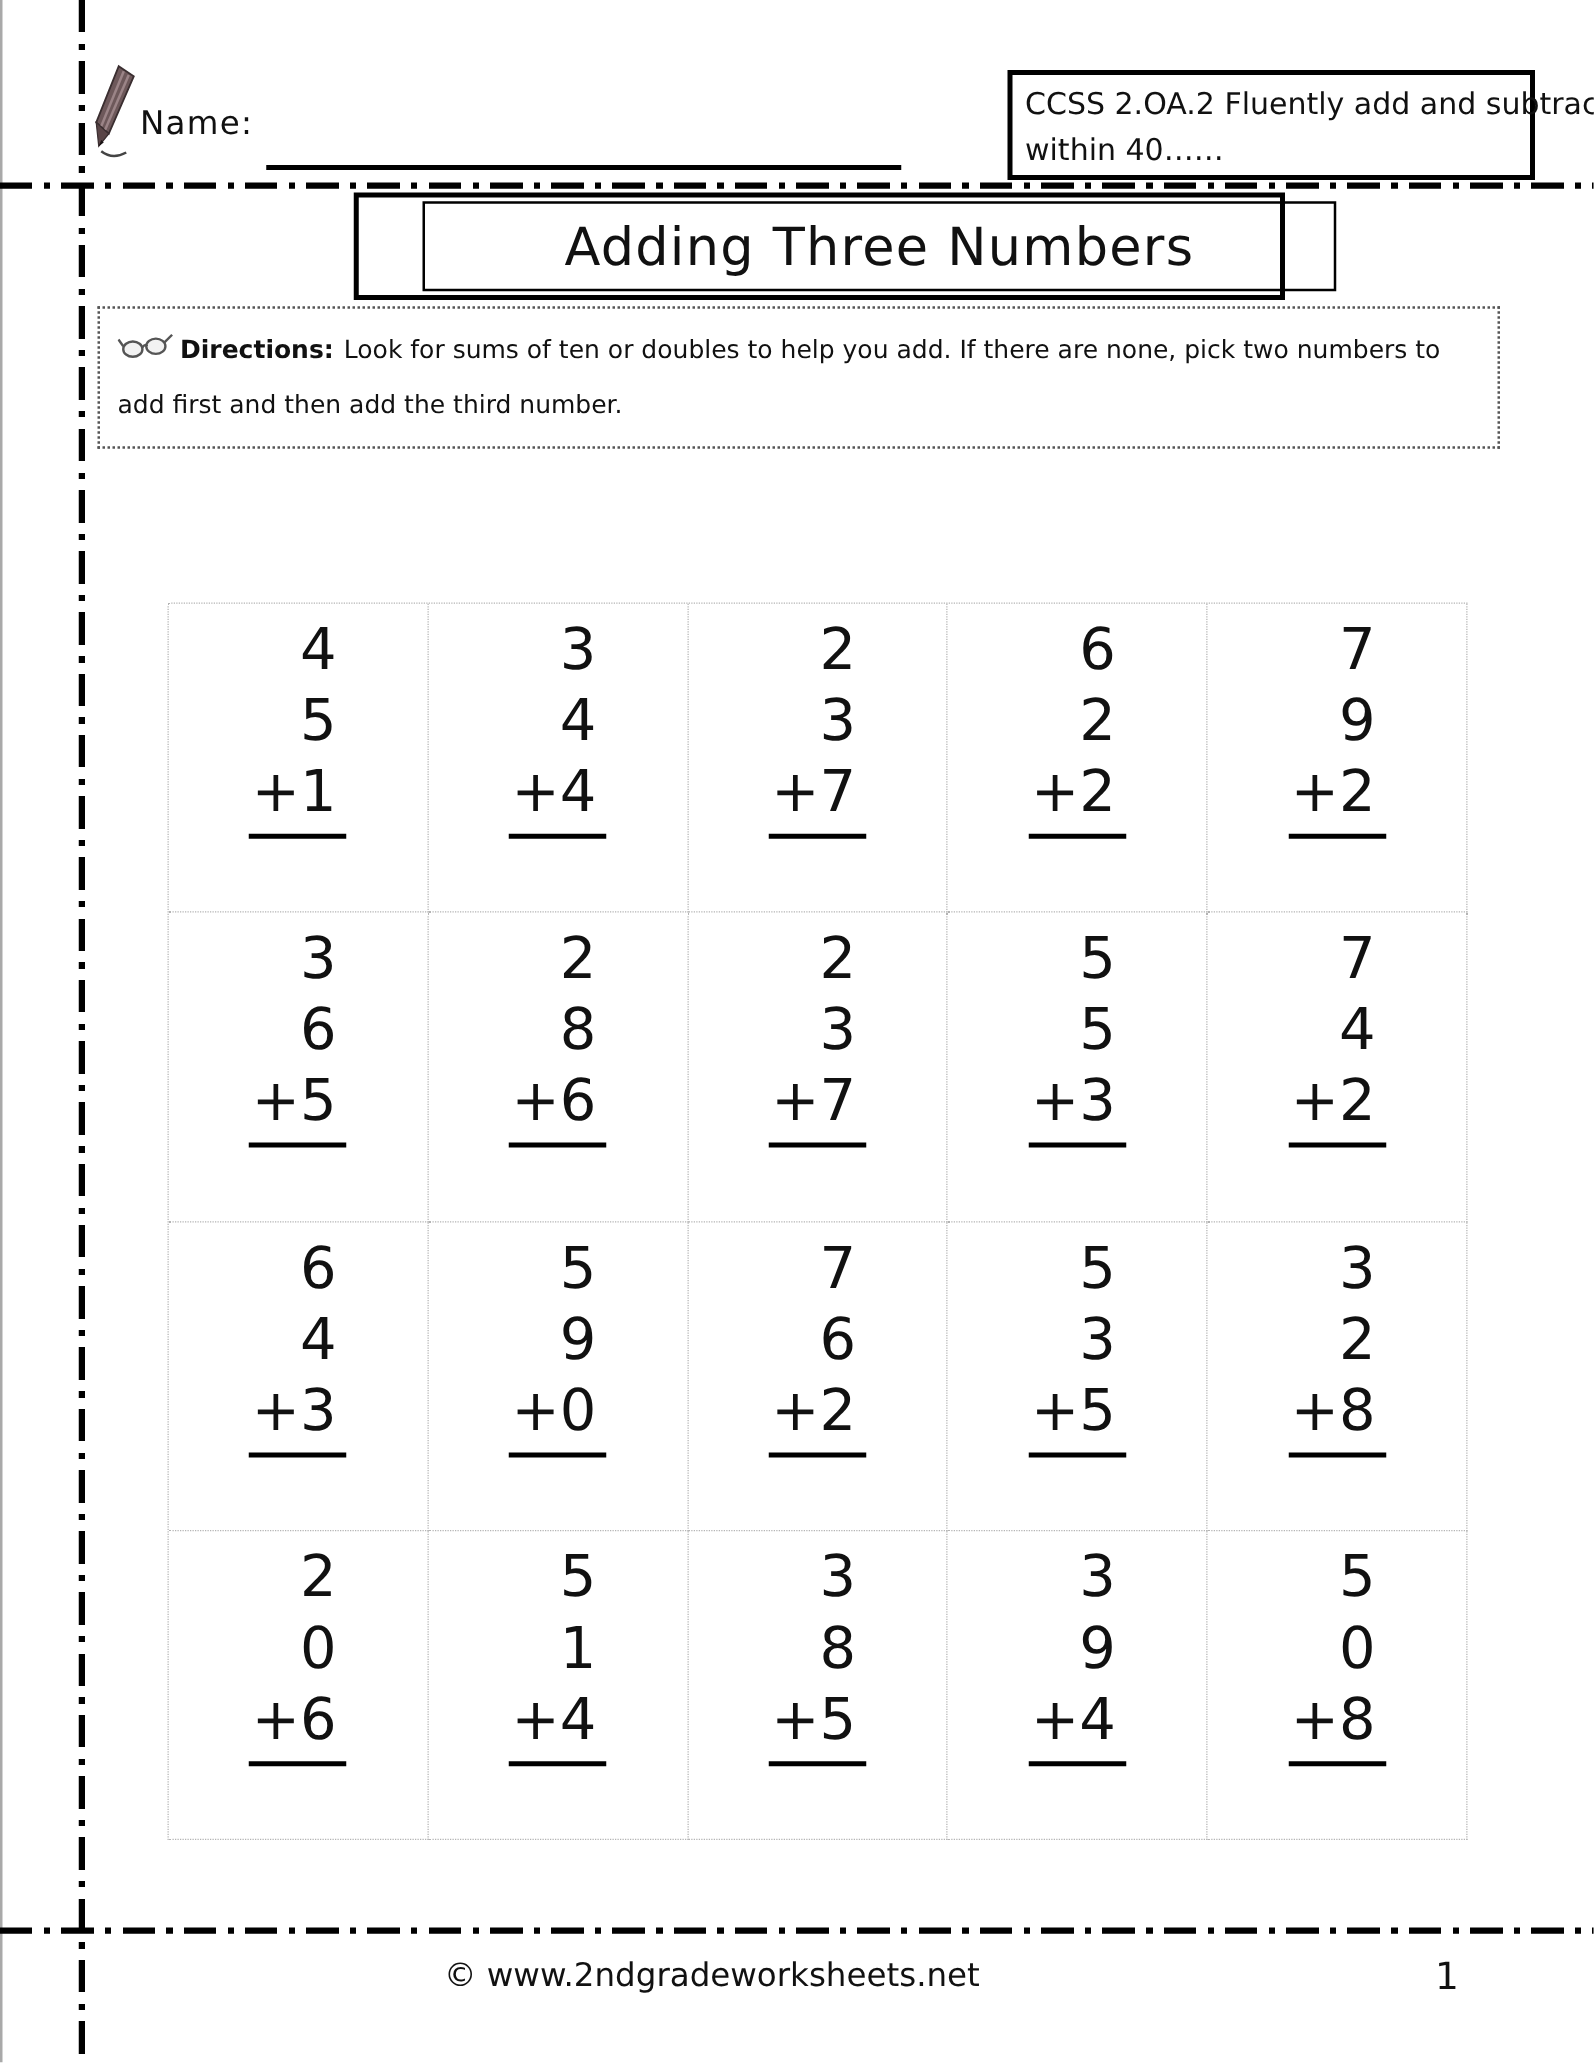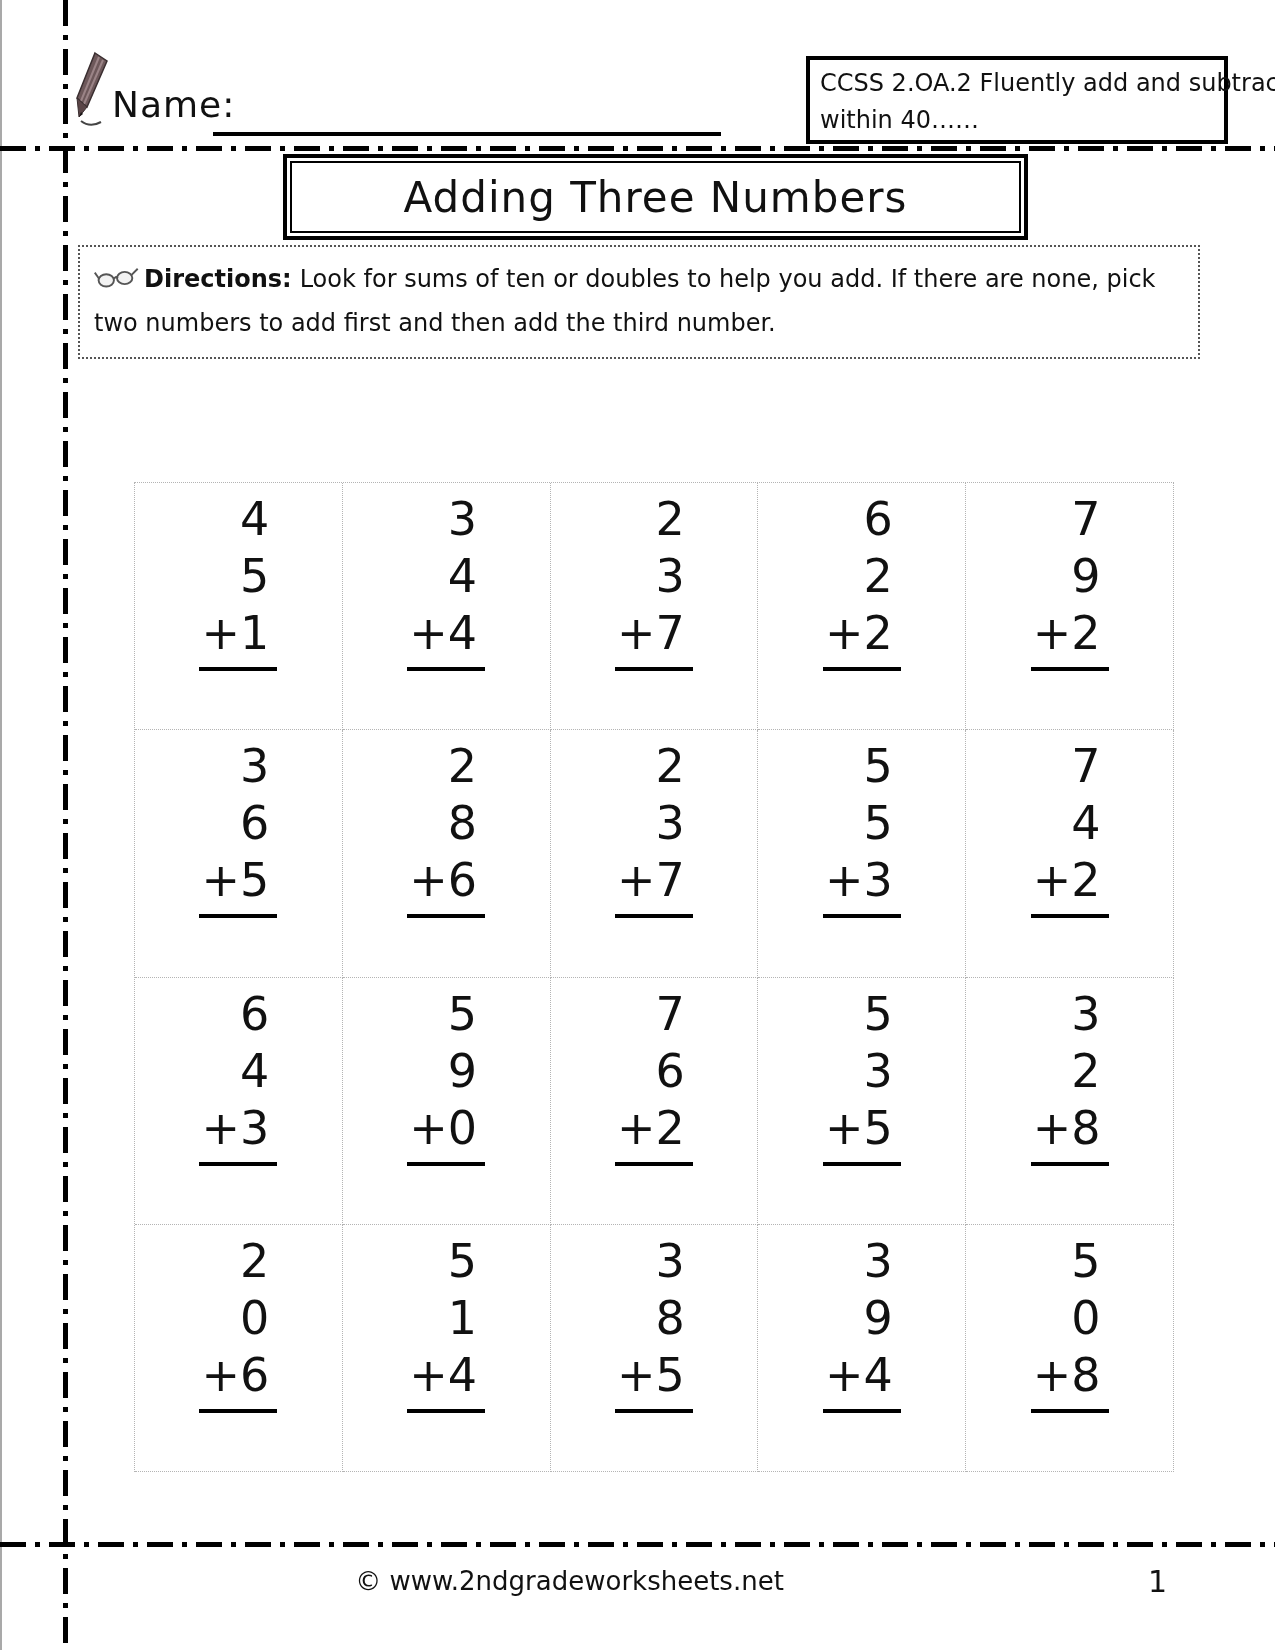--- a/index.html
+++ b/index.html
@@ -30,21 +30,21 @@
       #000 0 26px, transparent 26px 35px,
       #000 35px 40px, transparent 40px 49px);
   }
   .hline-top { top: 146px; }
   .hline-bottom { top: 1542px; }
 
   
   .pencil-icon { position: absolute; left: 70px; top: 50px; width: 44px; height: 80px; }
   .name-label {
     position: absolute; left: 112px; top: 84px;
-    font-size: 36px; letter-spacing: 1px;
+    font-size: 26px; letter-spacing: 1px;
   }
   .name-line {
     position: absolute; left: 213px; top: 132px; width: 508px; height: 4px;
     background: #000;
   }
 
   
   .ccss-box {
     position: absolute; left: 806px; top: 56px; width: 422px; height: 88px;
     border: 4px solid #000; background: #fff;
@@ -52,30 +52,30 @@
     font-size: 24px; line-height: 37px; white-space: nowrap;
   }
 
   
   .title-box-outer {
     position: absolute; left: 283px; top: 154px; width: 745px; height: 86px;
     border: 4px solid #000; padding: 3px; background: #fff;
   }
   .title-box-inner {
     width: 100%; height: 100%; border: 2px solid #000;
-    display: flex; align-items: center; justify-content: center;
+    display: flex; align-items: center; justify-content: center; margin-left: 48px;
   }
   .title-box-inner h1 { font-size: 42px; font-weight: normal; letter-spacing: 1px; }
 
   
   .directions-box {
     position: absolute; left: 78px; top: 245px; width: 1122px; min-height: 93px;
     border: 2px dotted #555;
     padding: 10px 12px 12px 14px;
-    font-size: 24px; line-height: 44px;
+    font-size: 20px; line-height: 44px;
   }
   .glasses-icon { width: 46px; height: 26px; vertical-align: -4px; margin-right: 4px; }
   .dir-label { font-weight: bold; margin-right: 8px; }
 
   
   .grid {
     position: absolute; left: 134px; top: 482px; width: 1040px; height: 990px;
     display: grid;
     grid-template-columns: repeat(5, 1fr);
     grid-template-rows: repeat(4, 1fr);

